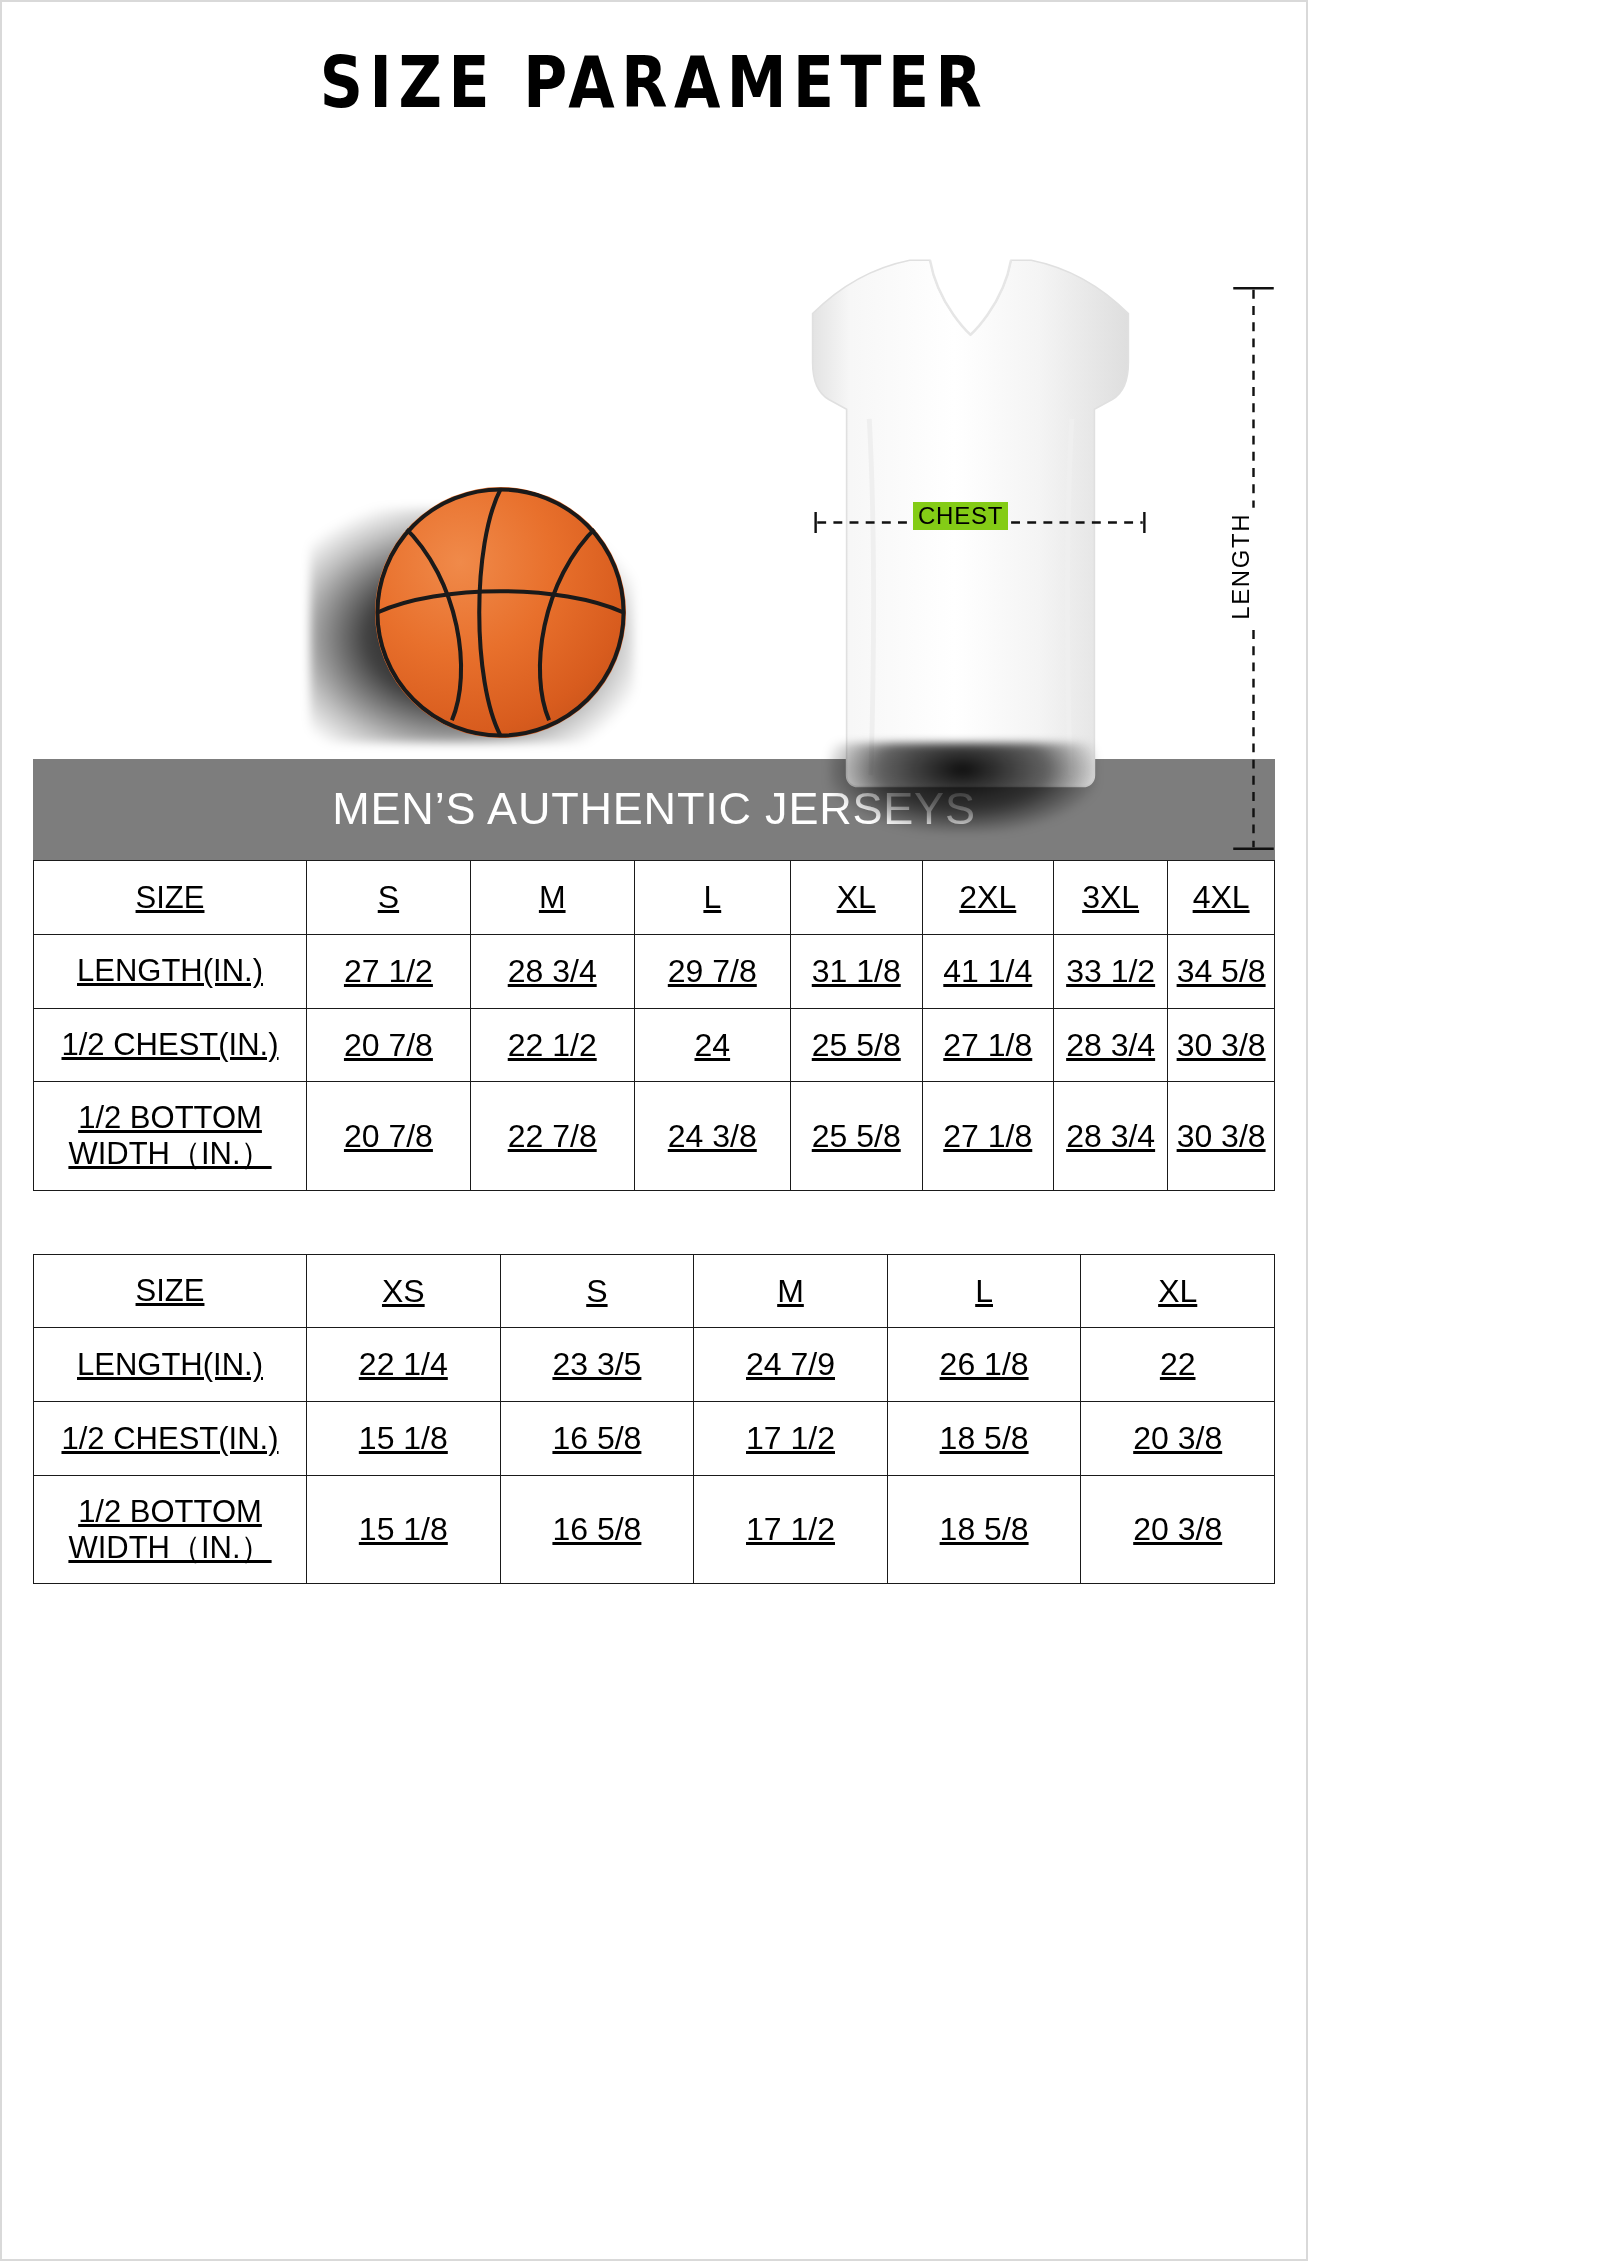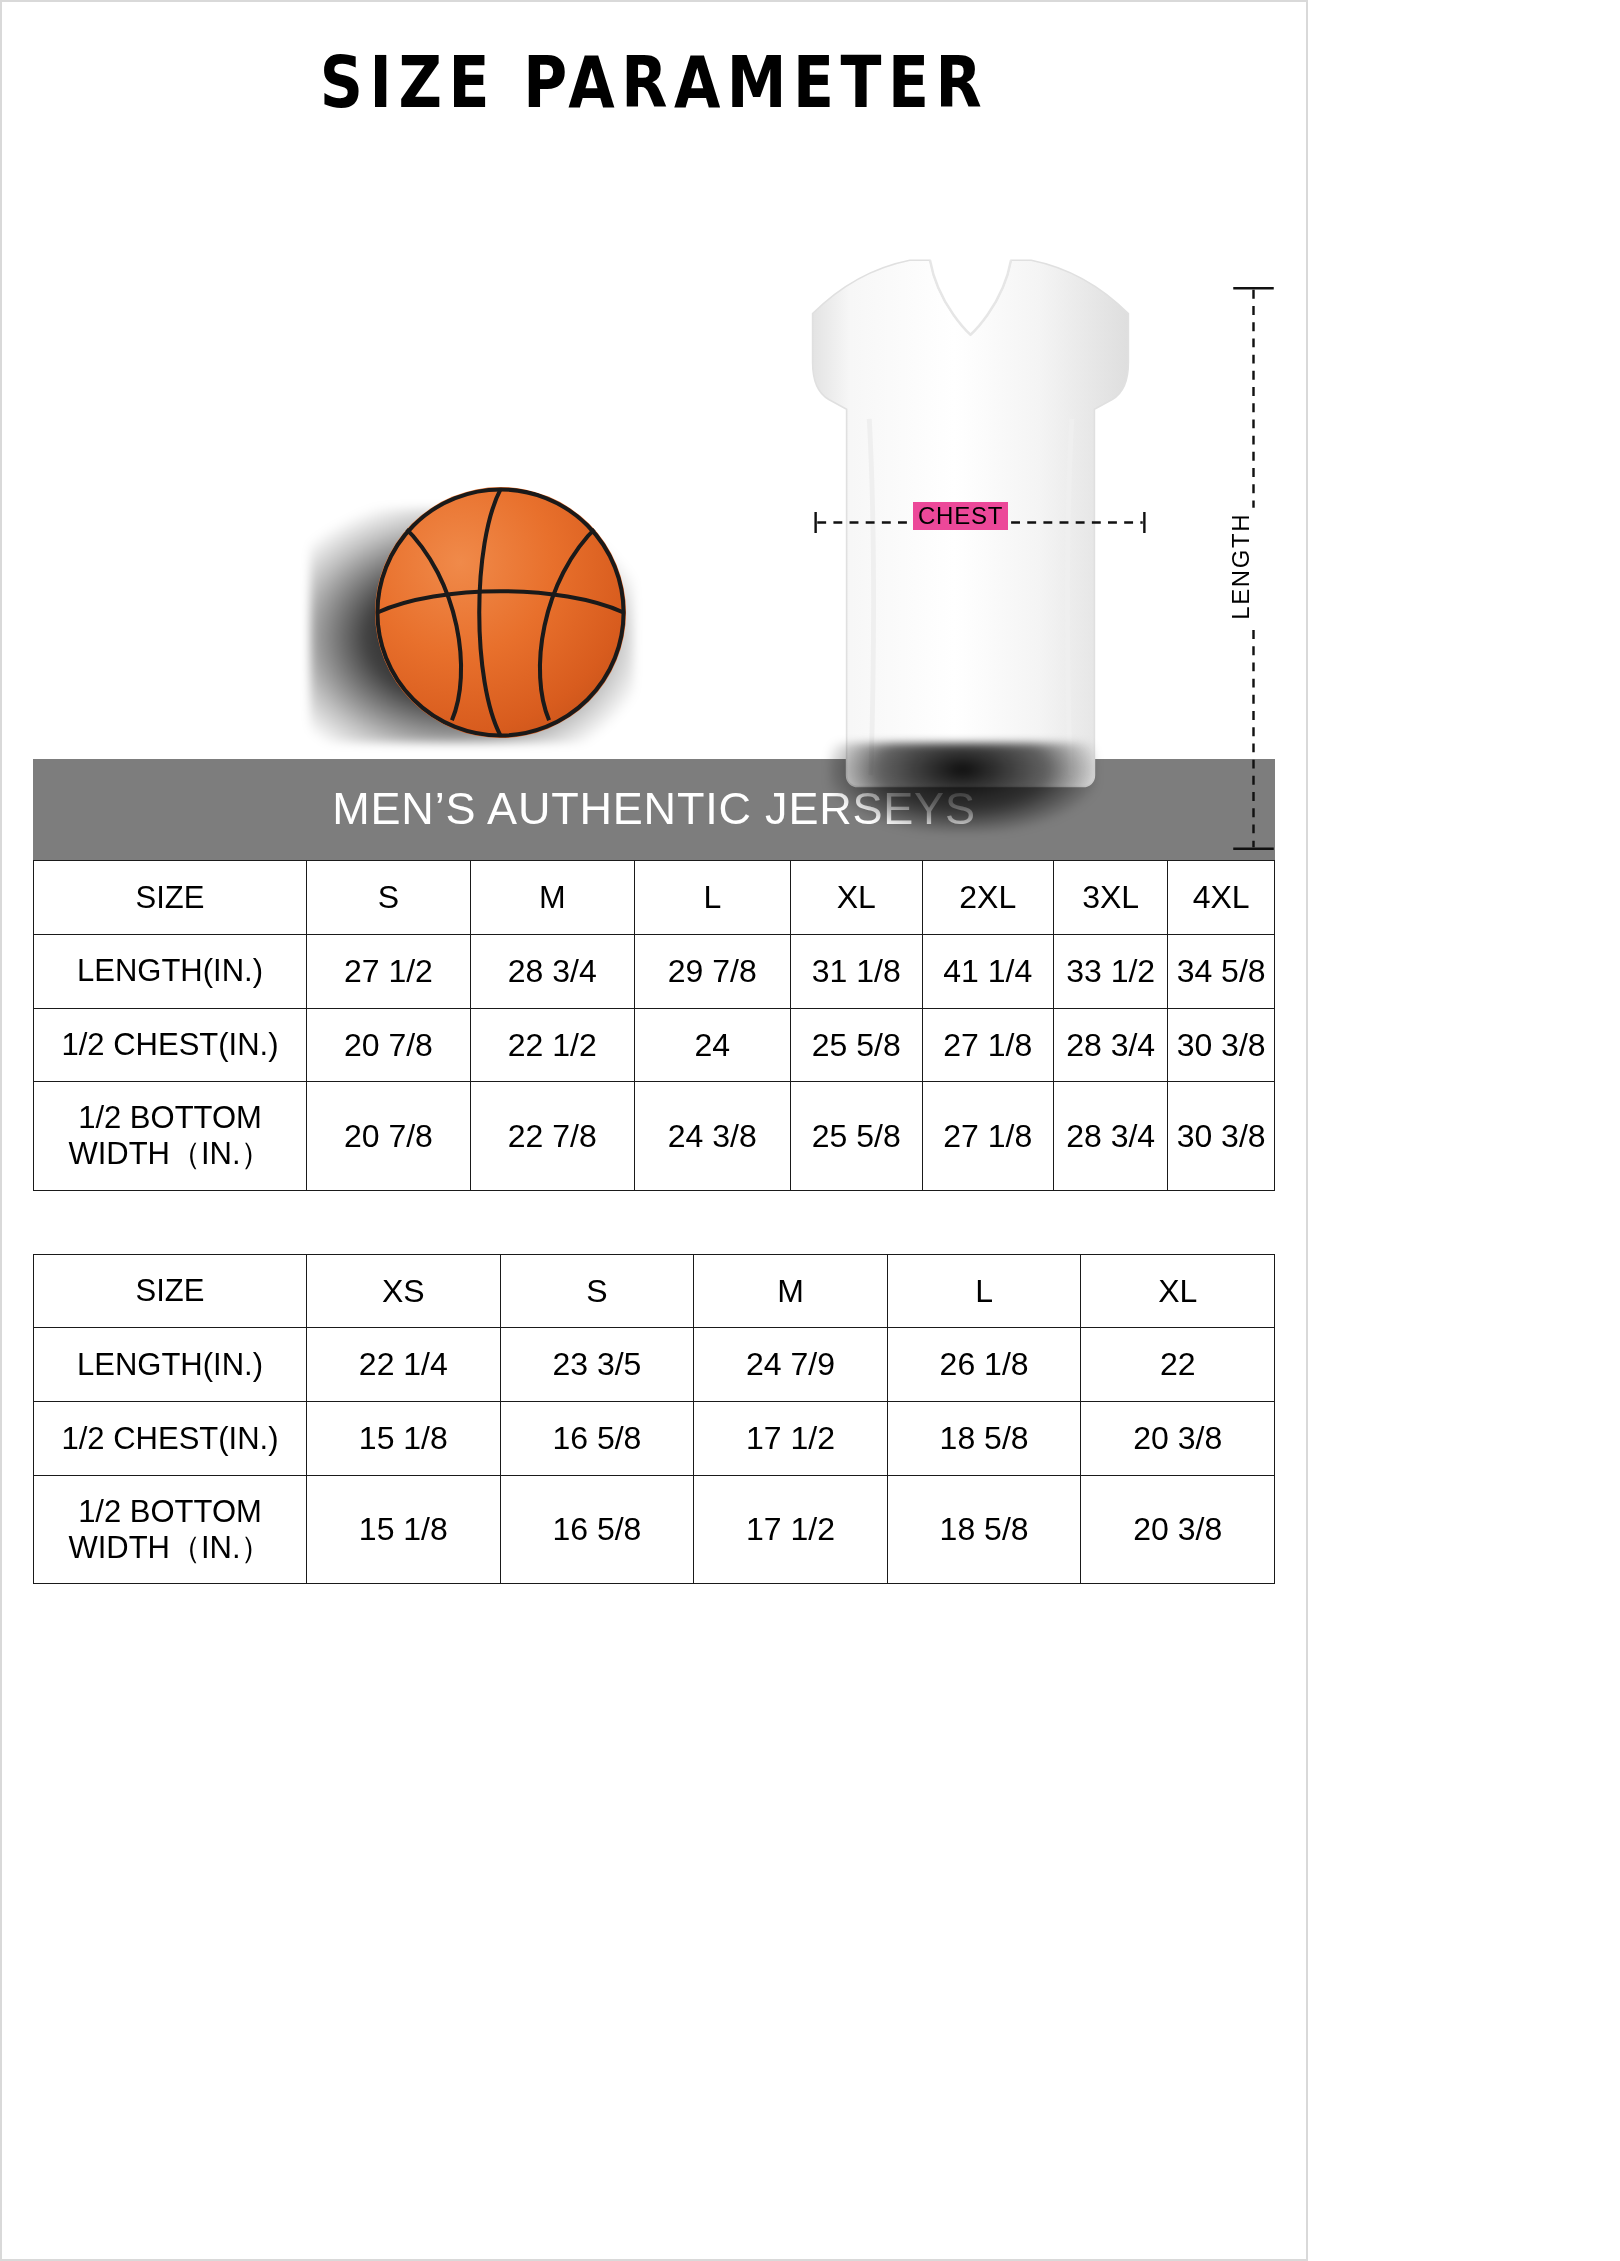--- a/index.html
+++ b/index.html
@@ -94,21 +94,21 @@
     position: absolute;
     left: 810px;
     top: 401px;
     width: 336px;
     height: 21px;
   }
   .chest-label {
     position: absolute;
     left: 911px;
     top: 391px;
-    background: #ec4899;
+    background: #84cc16;
     padding: 0 4.9px;
     font-size: 24px;
     letter-spacing: 0.8px;
     font-family: "Liberation Sans", sans-serif;
   }
   .length-col {
     position: absolute;
     left: 1215px;
     top: 174px;
     width: 73px;
@@ -136,20 +136,21 @@
     text-align: center;
     font-size: 45px;
     letter-spacing: 0.8px;
     padding: 23px 0 24px;
     border: 1.6px solid #7d7d7d;
   }
   table {
     border-collapse: collapse;
     width: 100%;
     table-layout: fixed;
+    text-decoration: underline;
   }
   table td {
     border: 1.6px solid #1a1a1a;
     text-align: center;
     font-size: 32px;
     padding: 18px 3.2px;
     font-family: "Liberation Sans", sans-serif;
     white-space: pre-line;
     line-height: 1.15;
   }

